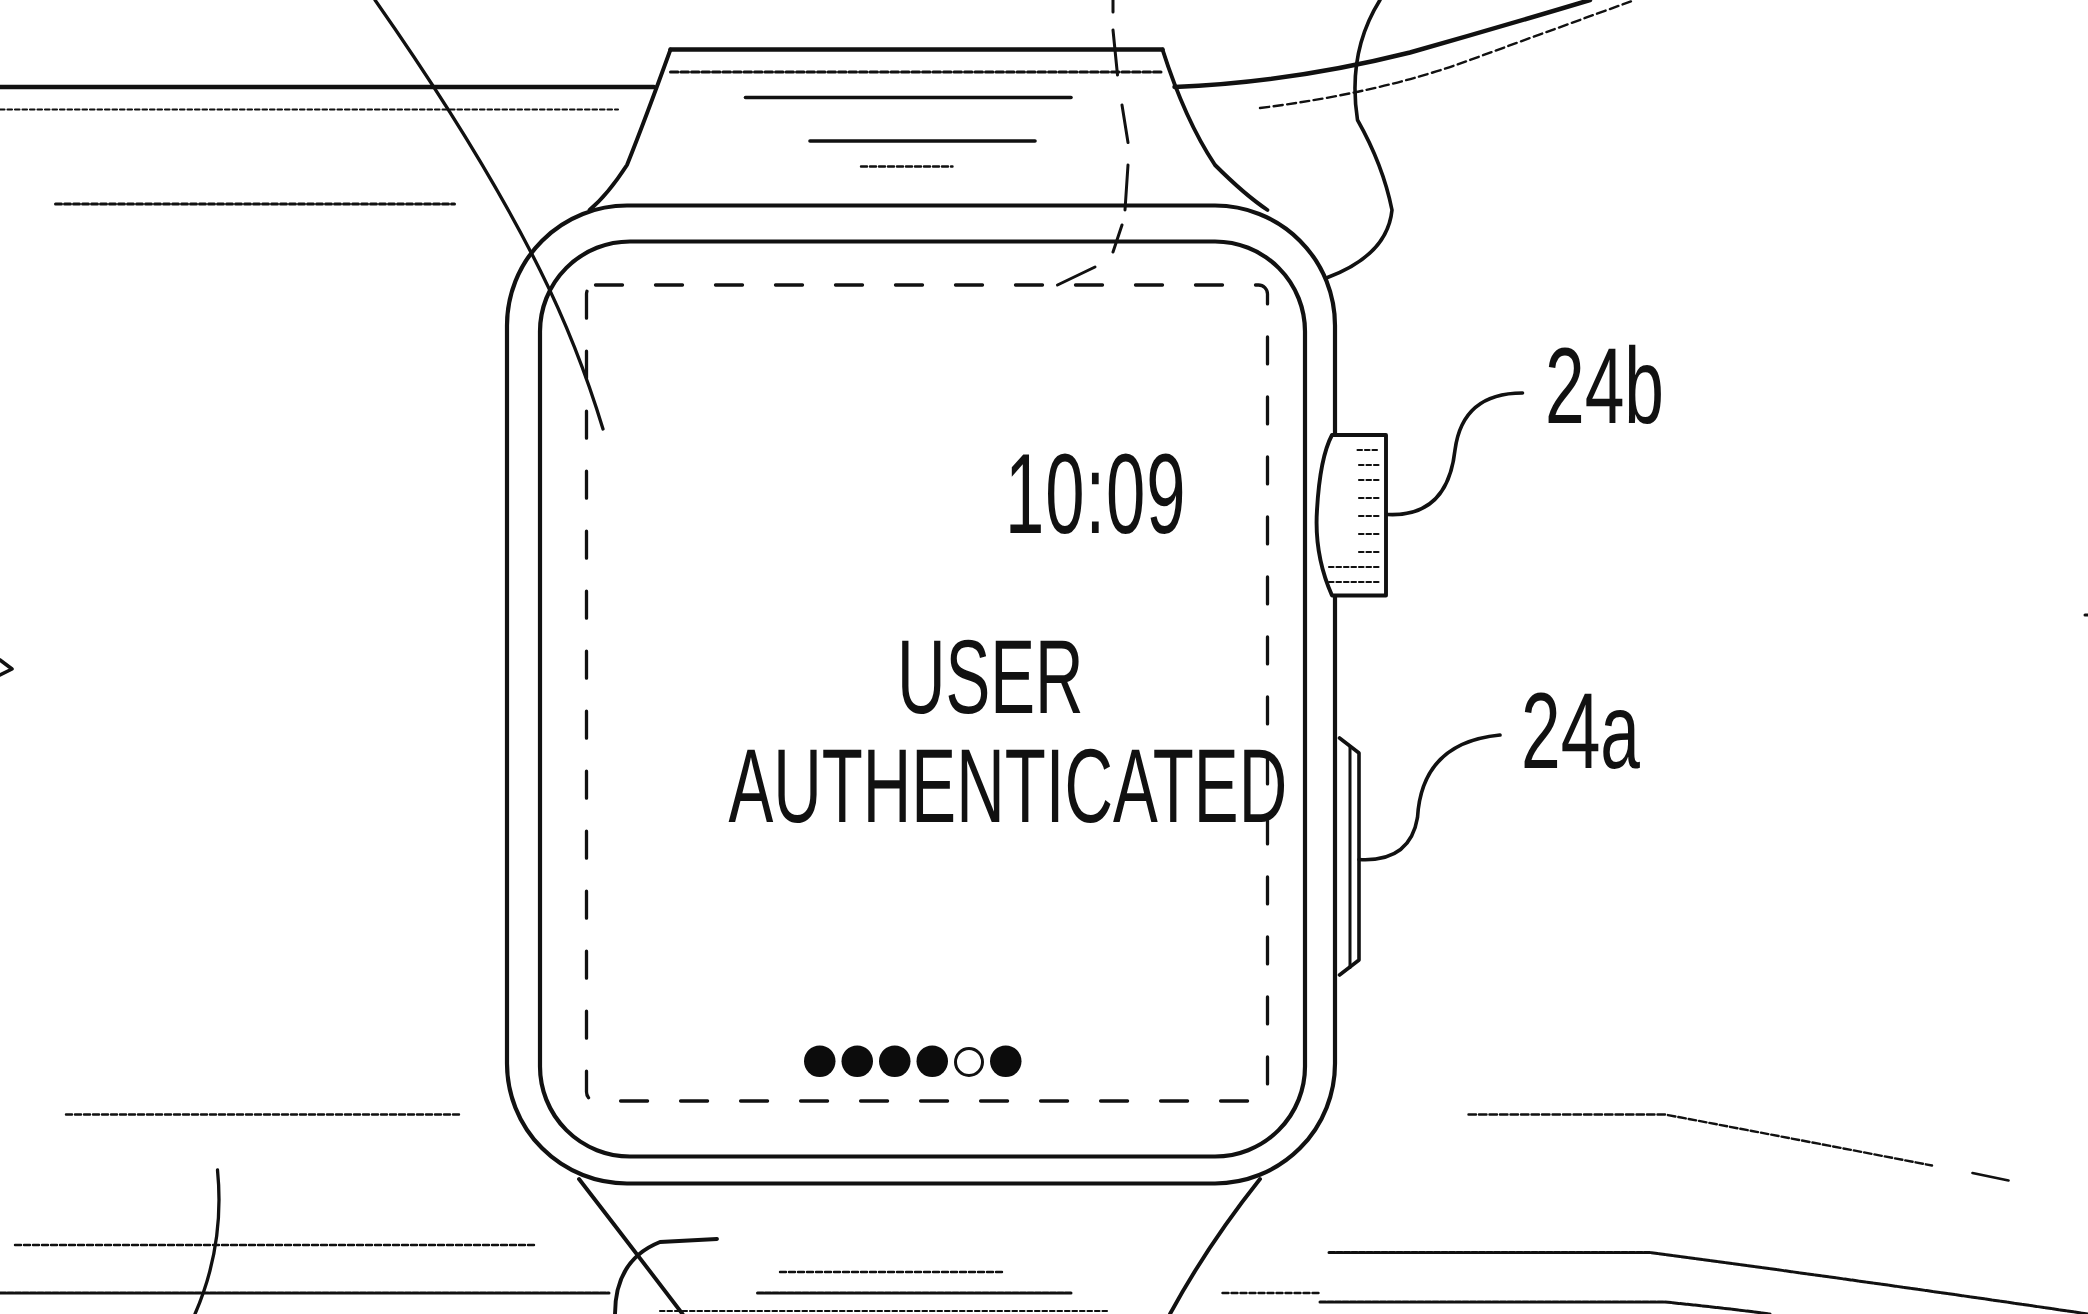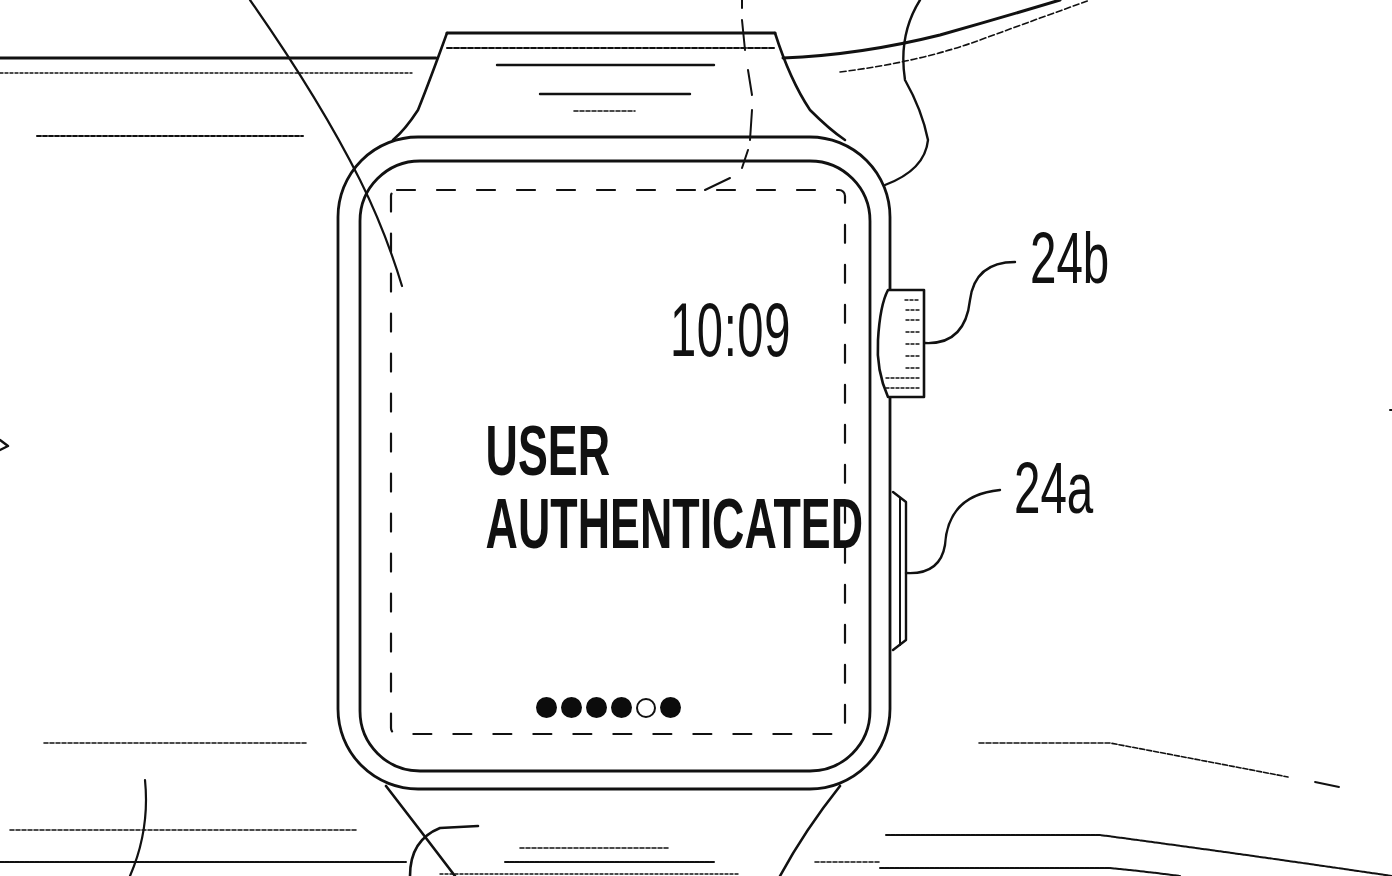--- a/index.html
+++ b/index.html
@@ -35,23 +35,22 @@
       font-size: 76px;
       letter-spacing: 1px;
       transform: scaleX(0.62);
       font-weight: normal;
     }
     .screen-msg {
       left: 419px;
       top: 416px;
       width: 370px;
       font-size: 70px;
-      text-align: left;
+      text-align: right;
       transform: none;
-      font-weight: bold;
     }
     .screen-msg .line {
       display: block;
       transform: scaleX(0.64);
       transform-origin: center top;
       height: 70px;
       margin-bottom: 3px;
     }
     .ref-label {
       font-size: 72px;

